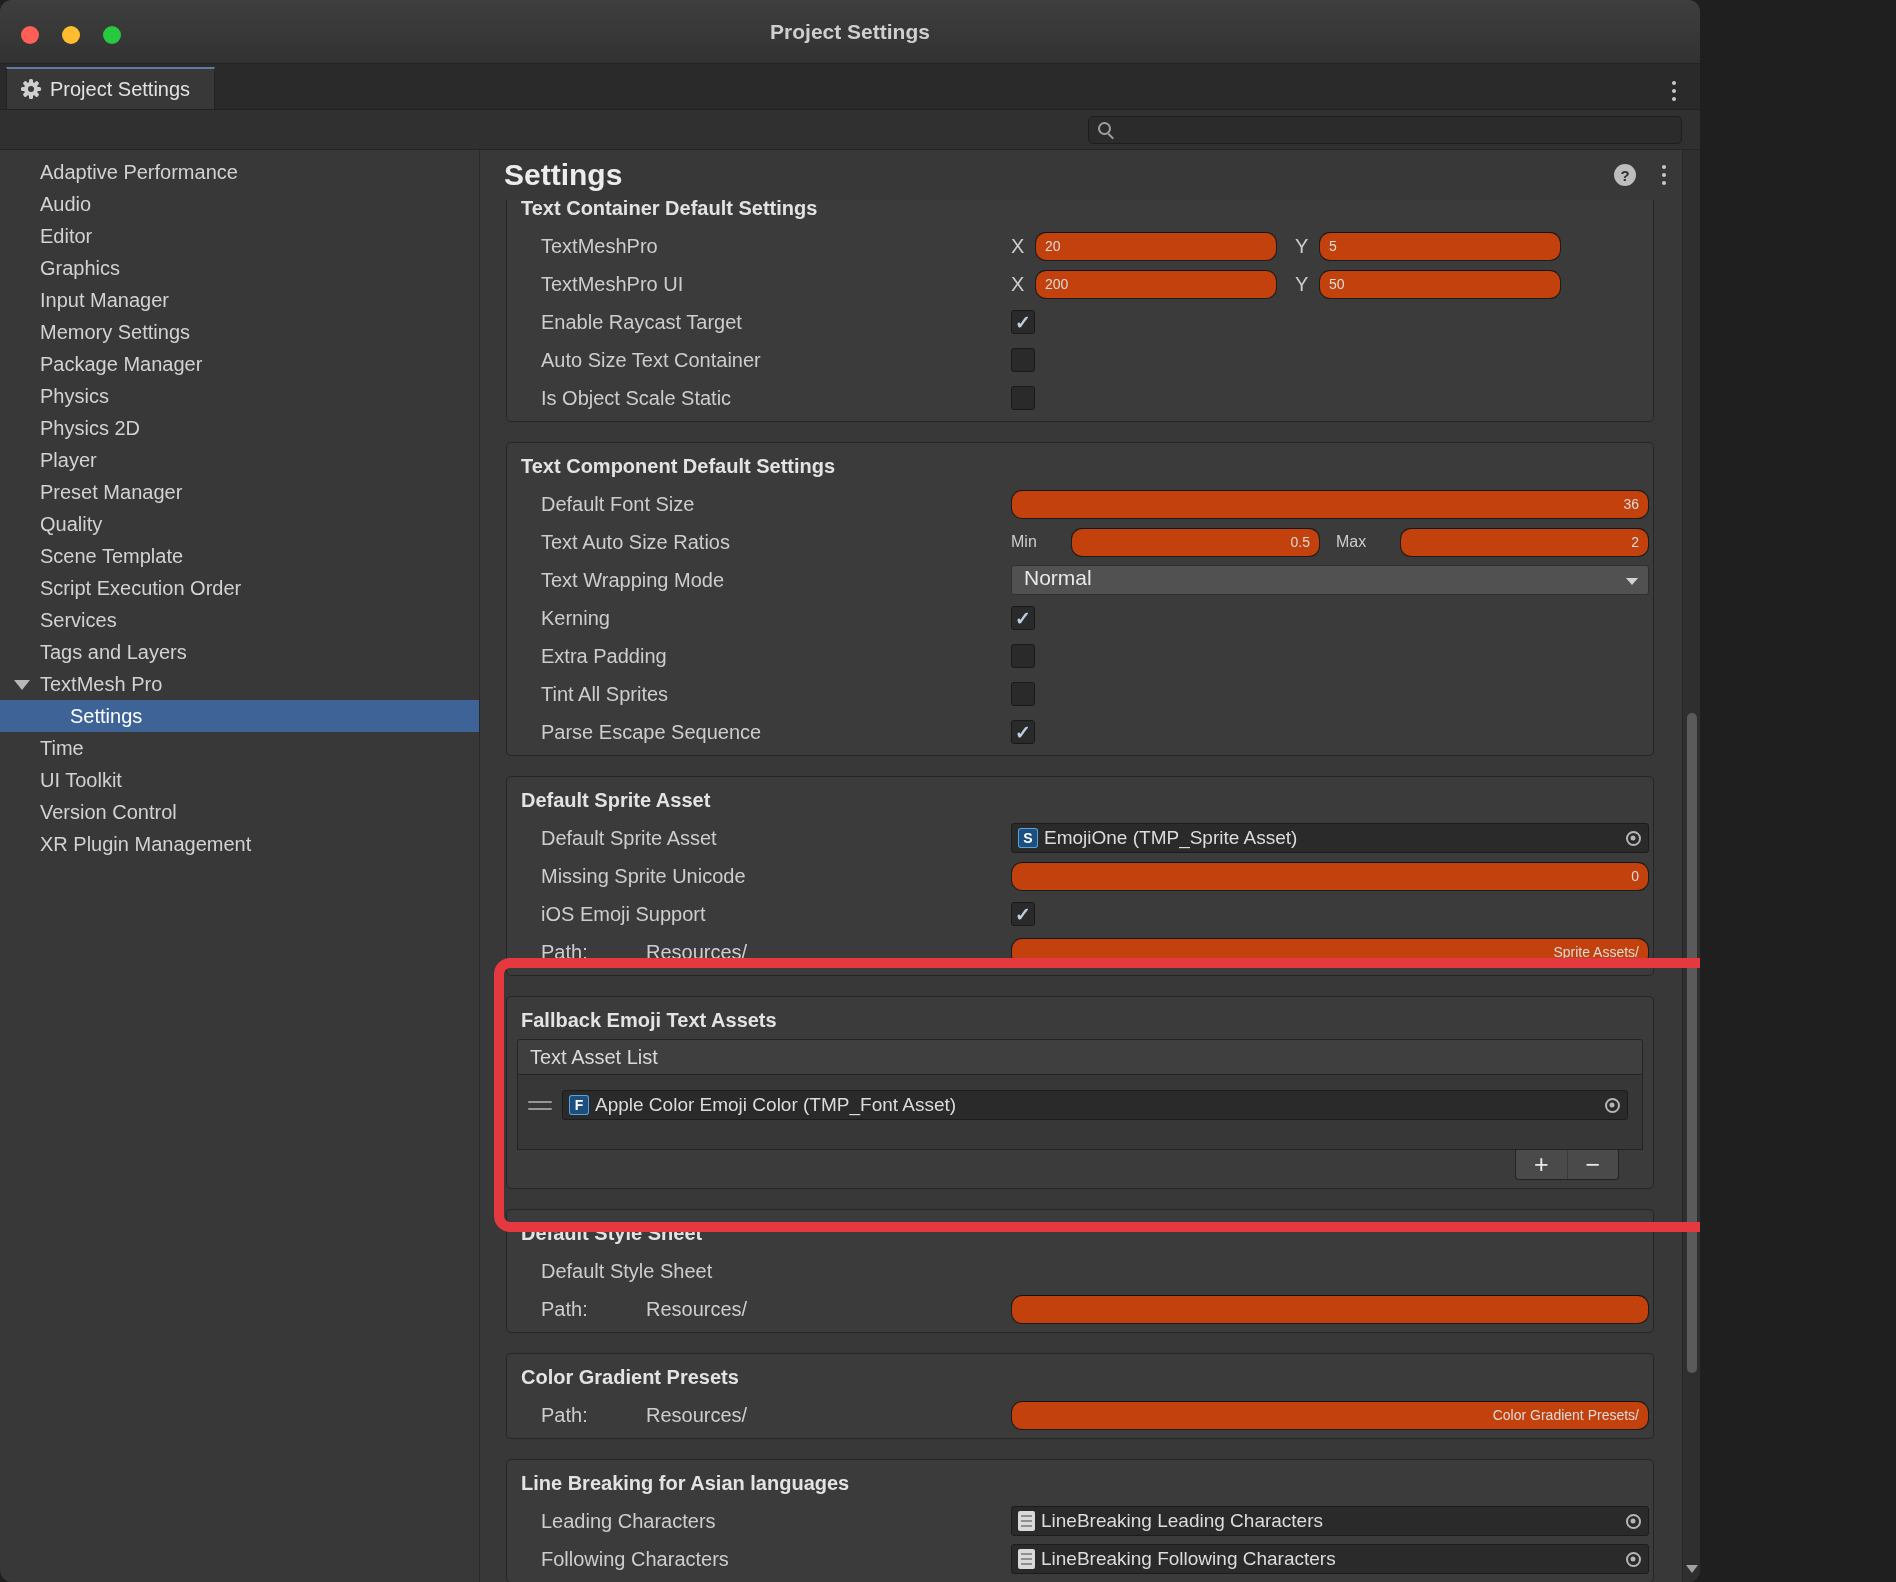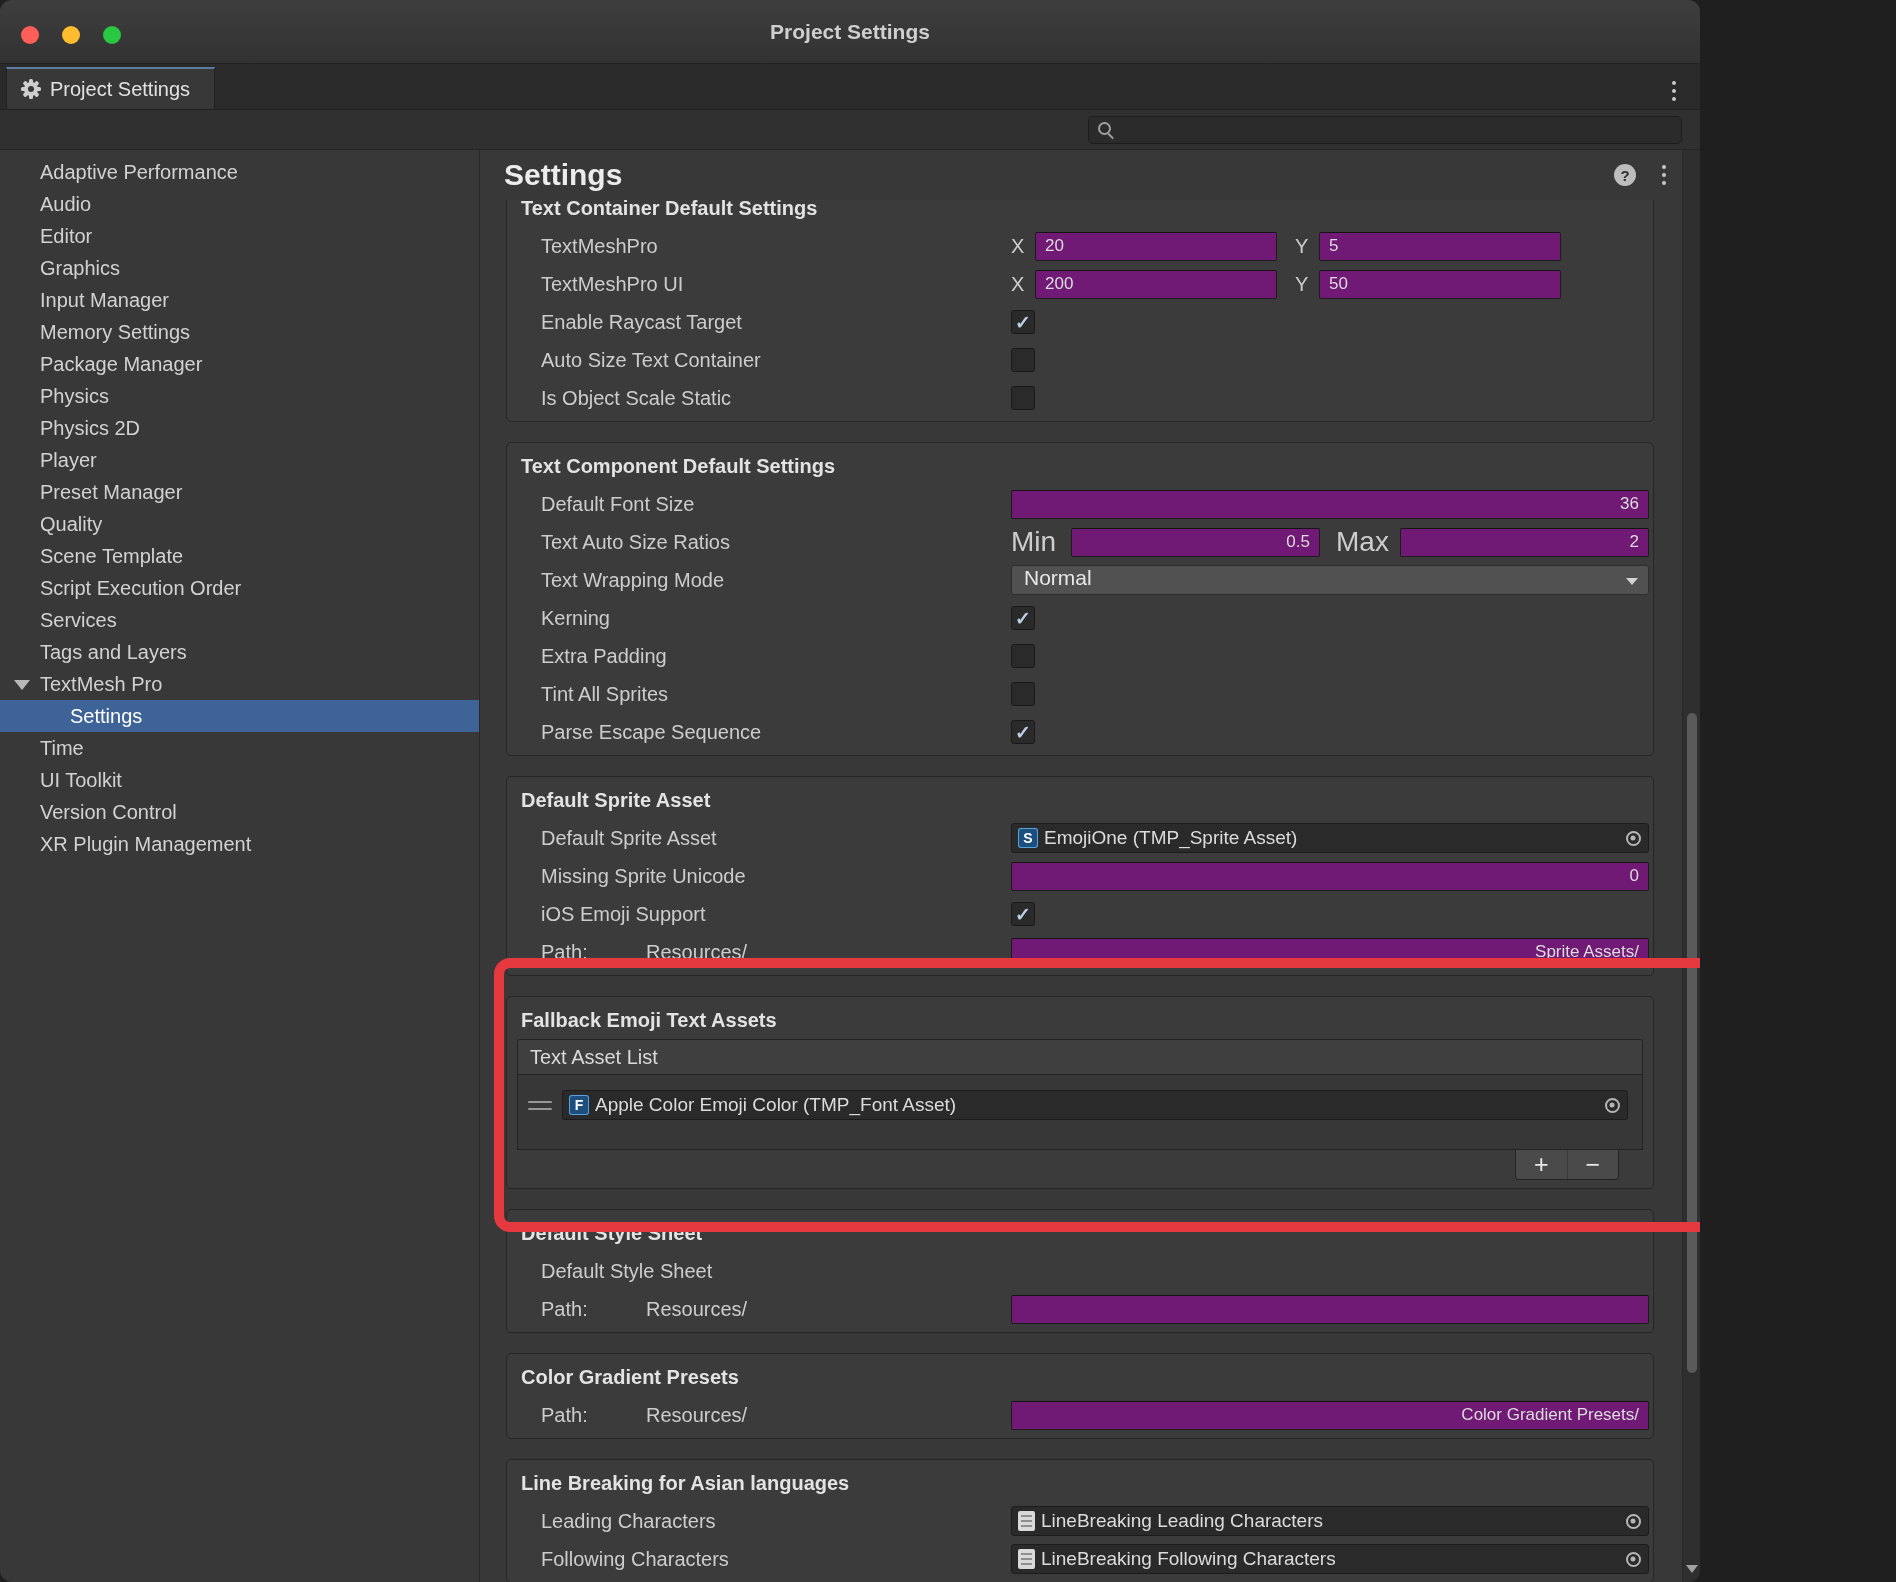--- a/index.html
+++ b/index.html
@@ -69,27 +69,27 @@
          margin-bottom:20px; padding:4px; }
   .box.first { margin-top:-16px; }
   .box-header { height:38px; display:flex; align-items:center; padding-left:10px;
                 font-weight:bold; font-size:20px; color:#e3e3e3; }
   .row { height:38px; display:flex; align-items:center; }
   .lbl { width:500px; padding-left:30px; font-size:20px; color:#cdcdcd; flex:none;
          display:flex; align-items:center; white-space:nowrap; }
   .lbl .sub1 { width:105px; flex:none; }
   .ctrl { flex:1; display:flex; align-items:center; min-width:0; }
 
-  .tf { height:29px; background:#701a75; border:1px solid #1c1c1c; border-top-color:#141414;
-        border-radius:2px; color:#dcdcdc; font-size:17px; padding:0 9px; outline:none; font-family:inherit; }
+  .tf { height:29px; background:#c2410c; border:1px solid #1c1c1c; border-top-color:#141414;
+        border-radius:11px; color:#dcdcdc; font-size:14px; padding:0 9px; outline:none; font-family:inherit; }
   .tf.fill { flex:1; min-width:0;text-align:right; }
   .axis { width:24px; font-size:20px; color:#cdcdcd; flex:none; }
   .axis.y { margin-left:18px; }
   .w242 { width:242px; flex:none; }
-  .mm { font-size:28px; color:#cdcdcd; flex:none; }
+  .mm { font-size:16px; color:#cdcdcd; flex:none; }
   .mm.min { width:60px; } .mm.max { width:64px; margin-left:16px; }
 
   .cb { width:24px; height:24px; background:#2a2a2a; border:1px solid #191919; border-radius:3px;
         display:flex; align-items:center; justify-content:center; cursor:pointer; }
   .cb span { font-size:19px; font-weight:bold; color:#bccfe4; line-height:1; }
 
   .dd { flex:1; height:30px; background:#515151; border:1px solid #2e2e2e; border-radius:3px;
         display:flex; align-items:flex-start; padding:0 12px; font-size:21px; color:#e8e8e8;
         position:relative; cursor:pointer; }
   .dd .caret { position:absolute; right:10px; top:12px; width:0; height:0;

